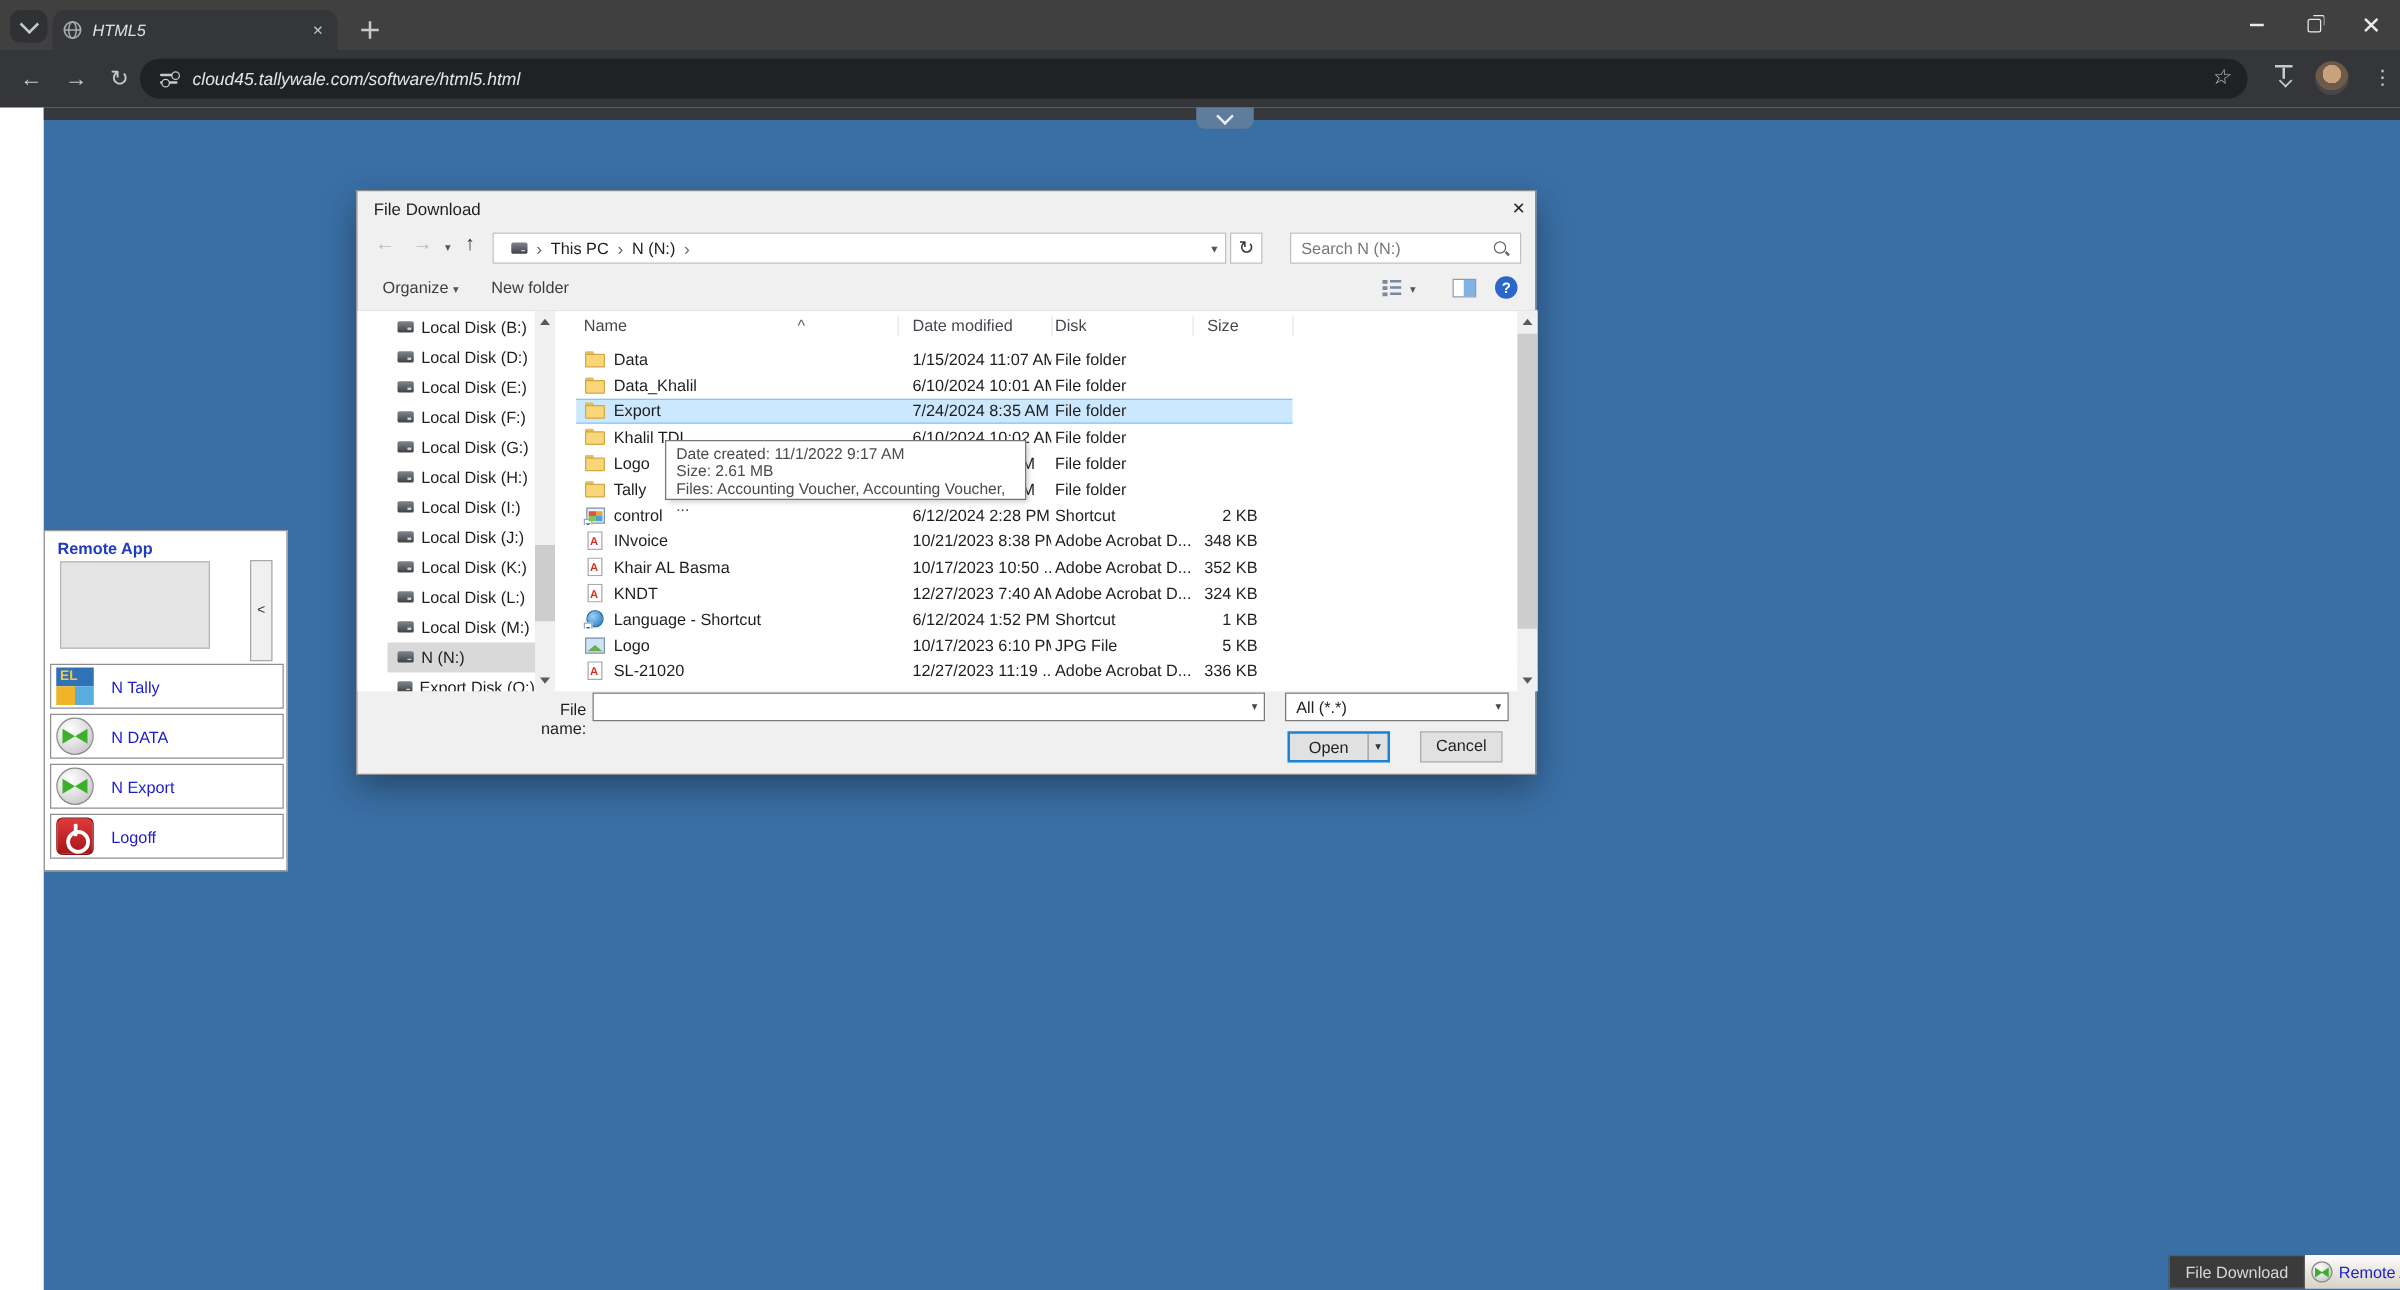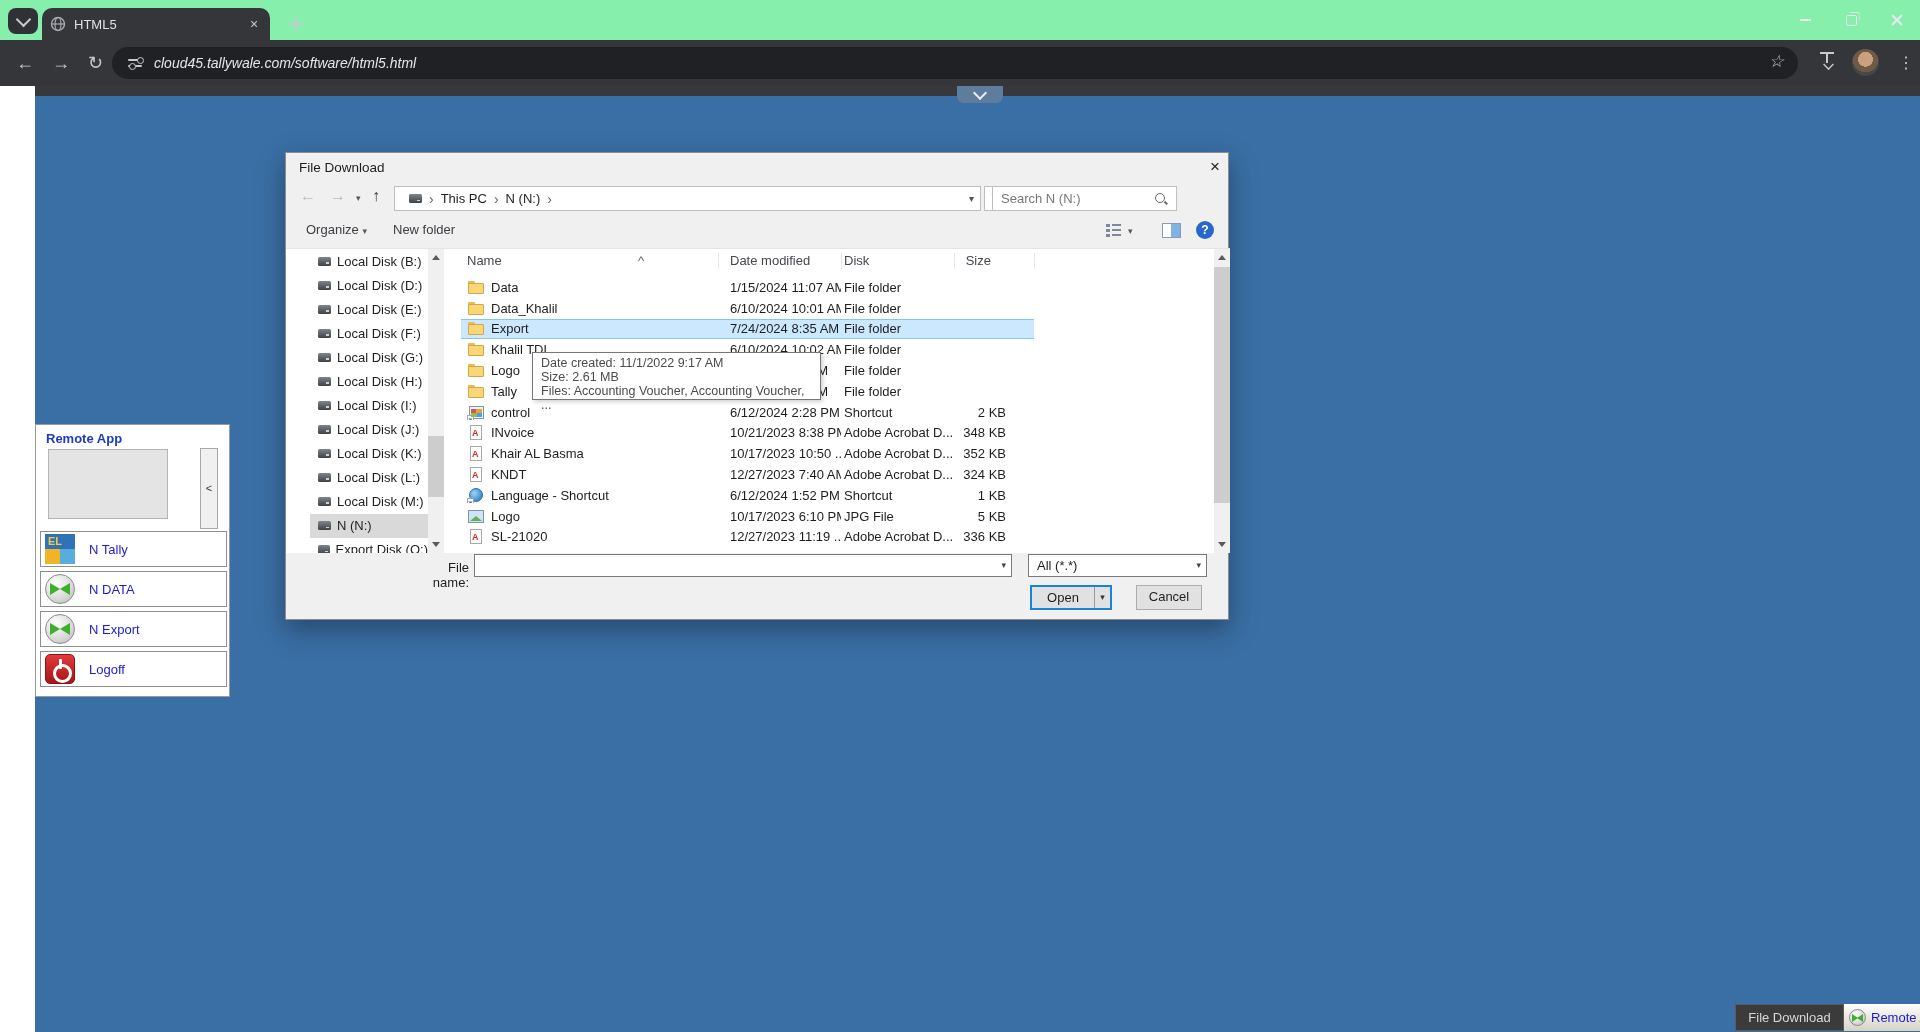--- a/index.html
+++ b/index.html
@@ -1,18 +1,18 @@
 <!DOCTYPE html>
 <html><head>
 <meta charset="utf-8">
 <style>
   html,body{margin:0;padding:0;width:1920px;height:1032px;overflow:hidden;
     font-family:"Liberation Sans",sans-serif;-webkit-font-smoothing:antialiased;}
   
-  #titlebar{position:absolute;left:0;top:0;width:1920px;height:40px;background:#86efac;}
+  #titlebar{position:absolute;left:0;top:0;width:1920px;height:40px;background:#404040;font-style:italic;}
   #tab-chevron{position:absolute;left:8px;top:8px;width:30px;height:26px;border-radius:8px;background:#303134;
     display:flex;align-items:center;justify-content:center;}
   .chev{width:9px;height:9px;border-right:2px solid #c7cacd;border-bottom:2px solid #c7cacd;transform:rotate(45deg);margin-top:-4px;}
   #tab{position:absolute;left:42px;top:8px;width:228px;height:32px;background:#35363a;border-radius:10px 10px 0 0;
     display:flex;align-items:center;padding:0 8px;box-sizing:border-box;color:#dfe1e5;font-size:13px;}
   #tab .title{margin-left:8px;flex:1;}
   .tab-close{width:16px;height:16px;border-radius:50%;display:flex;align-items:center;justify-content:center;
     color:#c7cacd;font-size:14px;line-height:14px;}
   #new-tab{position:absolute;left:284px;top:12px;width:24px;height:24px;display:flex;align-items:center;justify-content:center;}
   .plus{position:relative;width:14px;height:14px;}
@@ -60,21 +60,21 @@
   #dlg-title{position:absolute;left:13px;top:7px;font-size:13.5px;}
   #dlg-close{position:absolute;left:918px;top:4px;width:22px;height:22px;text-align:center;font-size:17px;color:#222;}
   .navrow{position:absolute;left:0;top:32px;width:944px;height:28px;}
   .nav-ic{position:absolute;top:2px;font-size:16px;}
   .boxed{position:absolute;background:#fff;border:1px solid #bfbfbf;box-sizing:border-box;}
   #crumbbar{left:108px;top:1px;width:587px;height:25px;display:flex;align-items:center;padding-left:6px;}
   .crumb-sep{color:#666;margin:0 7px;font-size:14px;}
   .crumb{font-size:13px;color:#1e1e1e;}
   #crumb-caret{position:absolute;right:6px;color:#555;font-size:10px;}
   #refreshbox{left:698px;top:1px;width:26px;height:25px;text-align:center;font-size:15px;color:#333;line-height:23px;}
-  #searchbox{left:706px;top:1px;width:185px;height:25px;display:flex;align-items:center;}
+  #searchbox{left:746px;top:1px;width:185px;height:25px;display:flex;align-items:center;}
   #searchbox input{border:none;outline:none;background:transparent;font-family:inherit;font-size:13px;color:#1e1e1e;
     padding:0 0 0 8px;flex:1;min-width:0;}
   #searchbox input::placeholder{color:#777;opacity:1;}
   .magnifier{position:relative;width:14px;height:14px;margin-right:8px;}
   .magnifier:before{content:"";position:absolute;left:1px;top:1px;width:8px;height:8px;border:1.6px solid #666;border-radius:50%;}
   .magnifier:after{content:"";position:absolute;left:10px;top:10px;width:4px;height:1.6px;background:#666;transform:rotate(45deg);}
   .toolrow{position:absolute;left:0;top:62px;width:944px;height:32px;color:#3a3d41;}
   .toolrow .lbl{position:absolute;top:7px;font-size:13px;}
   .caret{font-size:9px;color:#555;}
   .lv-icon{position:absolute;left:820px;top:9px;width:15px;height:14px;}

